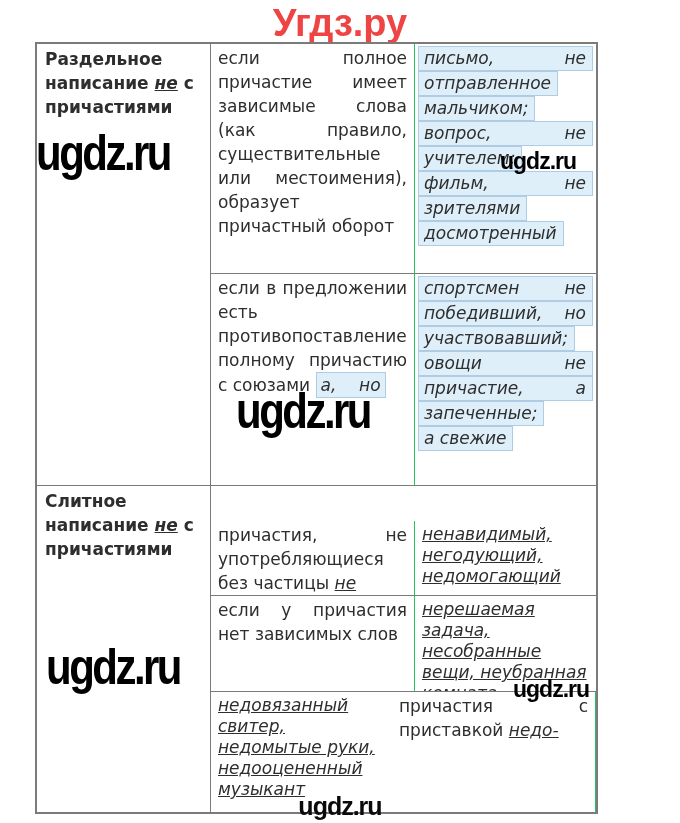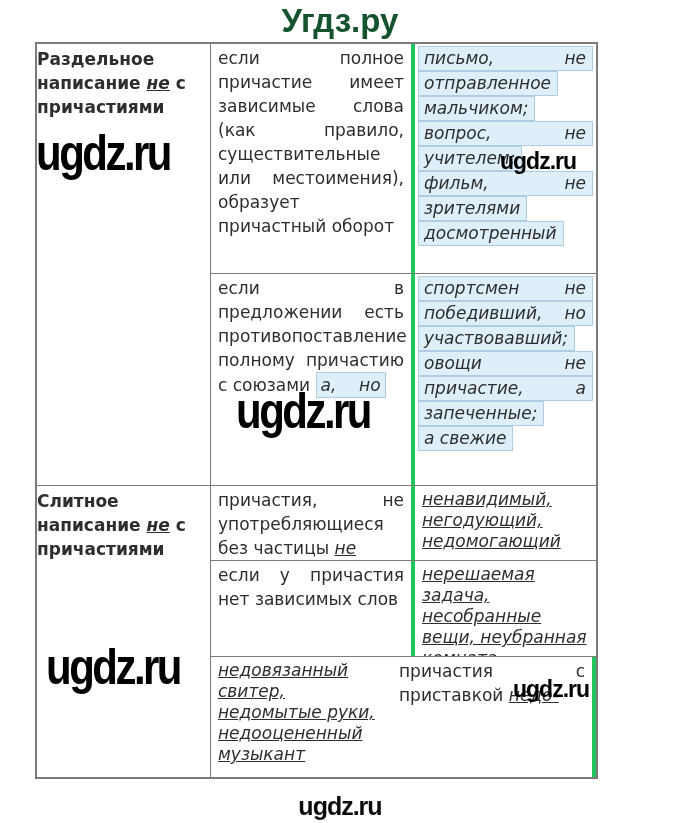--- a/index.html
+++ b/index.html
@@ -1,39 +1,39 @@
 <!DOCTYPE html>
 <html><head>
 <meta charset="utf-8">
 <style>
   html,body{margin:0;padding:0;background:#fff;width:680px;height:823px;overflow:hidden;}
   .page{position:relative;width:680px;height:823px;font-family:"DejaVu Sans",sans-serif;color:#2e2e2e;}
   .title{position:absolute;top:2px;left:0;width:680px;text-align:center;
-         font-family:"Liberation Sans",sans-serif;font-weight:bold;font-size:33px;color:#14532d;}
+         font-family:"Liberation Sans",sans-serif;font-weight:bold;font-size:38px;color:#ef4444;}
   .tbl{position:absolute;left:35px;top:42px;width:563px;box-sizing:border-box;
        border:2px solid #7b7b7b;font-size:17px;line-height:24px;}
   .major{display:flex;}
   .major + .major{border-top:1px solid #7b7b7b;}
   .cell{box-sizing:border-box;overflow:hidden;}
-  .term{width:174px;border-right:1px solid #7b7b7b;padding:3px 0;font-weight:bold;flex:none;}
+  .term{width:174px;border-right:1px solid #7b7b7b;padding:3px 8px;font-weight:bold;flex:none;}
   .subs{flex:1;display:flex;flex-direction:column;}
   .sub{display:flex;box-sizing:border-box;}
   .sub + .sub{border-top:1px solid #7b7b7b;}
-  .cond{width:204px;flex:none;border-right:4px solid #22c55e;padding:2px 7px 2px 7px;
+  .cond{width:204px;flex:none;border-right:1px solid #22c55e;padding:2px 7px 2px 7px;
         text-align:justify;}
   .exs{flex:1;padding:2px 3px;}
   .u{font-style:italic;text-decoration:underline;}
   .hl{box-sizing:border-box;display:flex;justify-content:space-between;
       background:#deeffa;border:1px solid #aecde5;padding:1px 6px 1px 5px;
       font-style:italic;line-height:21px;width:100%;}
   .hl.fit{width:fit-content;min-width:40px;}
   .hlinline{display:inline-flex;justify-content:space-between;width:70px;box-sizing:border-box;
       background:#deeffa;border:1px solid #aecde5;padding:0 4px;font-style:italic;}
   .ex-plain{font-style:italic;text-decoration:underline;line-height:21px;padding:1px 4px;}
-  .h-a1{height:229px;} .h-a2{height:212px;} .h-b1{height:74px;} .h-b2{height:96px;} .h-b3{height:121px;}
+  .h-a1{height:229px;} .h-a2{height:212px;} .h-b1{height:74px;margin-top:35px;} .h-b2{height:96px;} .h-b3{height:121px;}
   .wm{position:absolute;font-family:"Liberation Sans",sans-serif;font-weight:bold;color:#000;
       white-space:nowrap;transform-origin:left top;}
   .wm-big{font-size:50px;letter-spacing:-3px;transform:scaleX(0.84);line-height:1;}
   .wm-small{font-size:23px;letter-spacing:-1px;line-height:1;}
   .wm1{left:36px;top:128px;}
   .wm2{left:236px;top:386px;}
   .wm3{left:46px;top:642px;}
   .wm4{left:500px;top:150px;}
   .wm5{left:513px;top:678px;}
   .footer{position:absolute;top:792px;left:0;width:680px;text-align:center;

